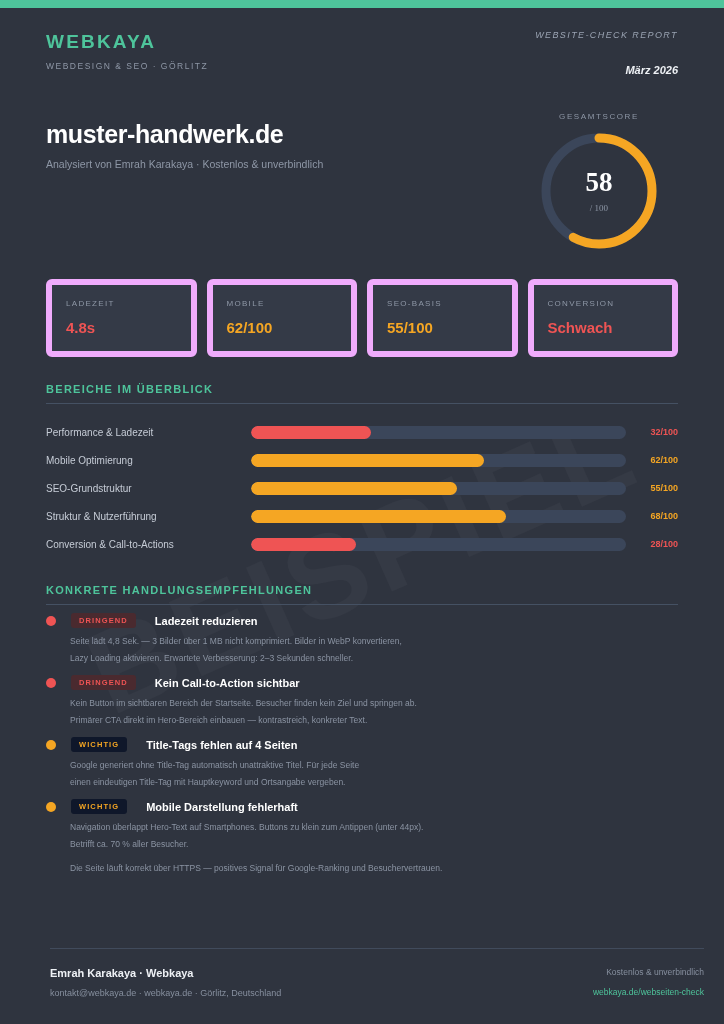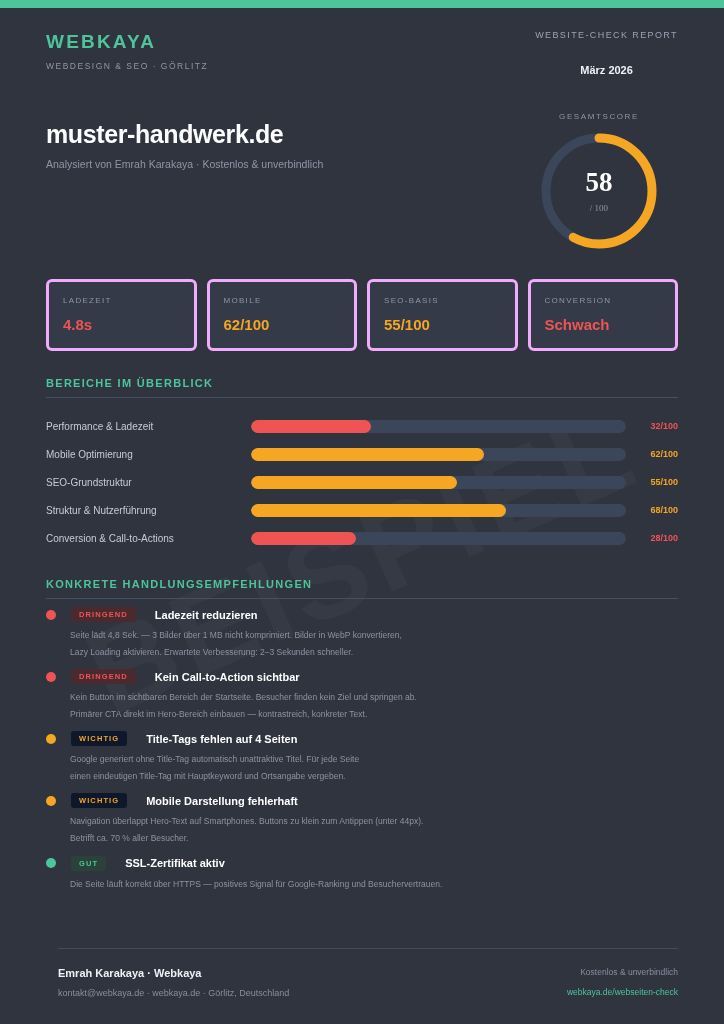--- a/index.html
+++ b/index.html
@@ -61,21 +61,21 @@
     letter-spacing: 2.2px;
     color: #4ec49b;
     line-height: 1.25;
   }
   .brand-sub {
     margin-top: 7px;
     font-size: 8.5px;
     letter-spacing: 1.5px;
     color: #8e97a6;
   }
-  .header-right { text-align: center; }
+  .header-right { text-align: right; font-style: italic; }
   .report-kicker {
     font-size: 9px;
     letter-spacing: 1.4px;
     color: #9aa3b2;
   }
   .report-date {
     margin-top: 24px;
     font-size: 11px;
     font-weight: bold;
     color: #eef1f5;
@@ -142,21 +142,21 @@
 
   
   .cards {
     display: flex;
     gap: 10px;
     padding: 26px 46px 0 46px;
   }
   .card {
     flex: 1 1 0;
     background: #343a47;
-    border: 3px solid #f0abfc;
+    border: 6px solid #f0abfc;
     border-radius: 6px;
     padding: 14px 14px 15px 14px;
     min-height: 58px;
   }
   .card-label {
     font-size: 8px;
     letter-spacing: 1.3px;
     color: #8e97a6;
   }
   .card-value {
@@ -261,23 +261,23 @@
   .rec-body { margin-left: 24px; margin-top: 3px; }
   .rec-line {
     font-size: 8.5px;
     color: #8b94a3;
     line-height: 1.95;
   }
 
   
   .footer-wrap {
     position: absolute;
-    left: 12px; right: 0;
+    left: 4px; right: 0;
     bottom: 0;
-    padding: 0 46px 26px 46px;
+    padding: 0 20px 26px 46px;
     margin-top: 12px;
   }
   .footer-rule { height: 1px; background: #414b5c; margin-bottom: 18px; }
   .footer {
     display: flex;
     justify-content: space-between;
     align-items: flex-start;
   }
   .footer-name {
     font-size: 11px;
@@ -449,25 +449,20 @@
             <span class="dot d-amber"></span>
             <span class="badge b-amber">WICHTIG</span>
             <span class="rec-title">Mobile Darstellung fehlerhaft</span>
           </div>
           <div class="rec-body">
             <div class="rec-line">Navigation überlappt Hero-Text auf Smartphones. Buttons zu klein zum Antippen (unter 44px).</div>
             <div class="rec-line">Betrifft ca. 70 % aller Besucher.</div>
           </div>
         </div>
         <div class="rec">
-          <div class="rec-head">
-            <span class="dot d-green"></span>
-            <span class="badge b-green">GUT</span>
-            <span class="rec-title">SSL-Zertifikat aktiv</span>
-          </div>
           <div class="rec-body">
             <div class="rec-line">Die Seite läuft korrekt über HTTPS — positives Signal für Google-Ranking und Besuchervertrauen.</div>
           </div>
         </div>
       </div>
 
   </div>
 
   <div class="footer-wrap">
     <div class="footer-rule"></div>

